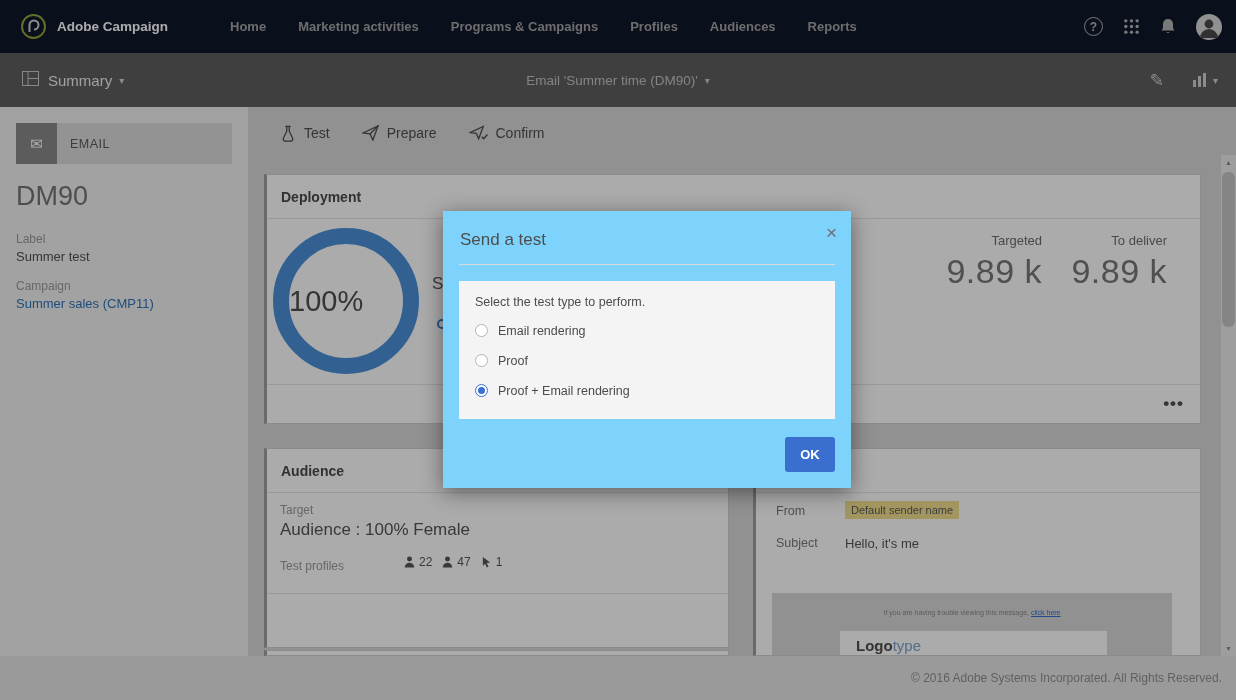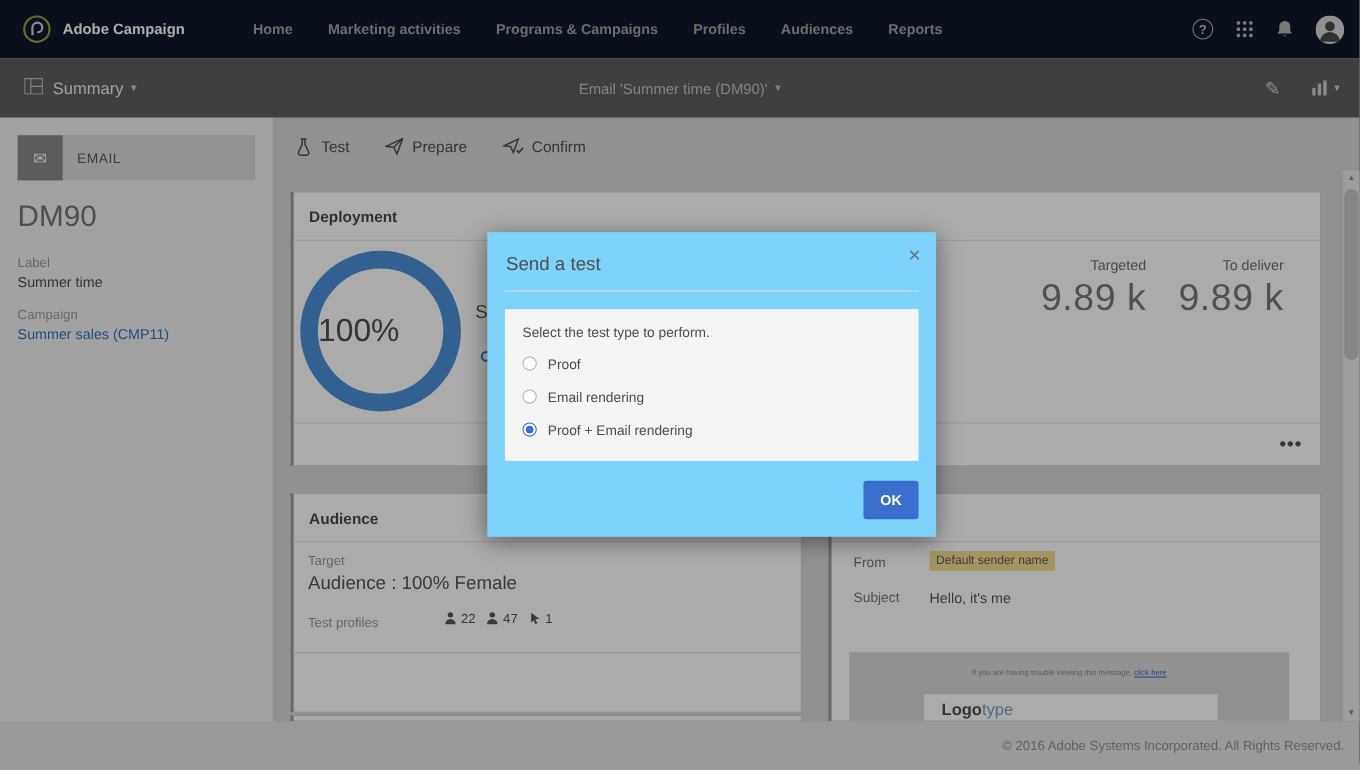--- a/index.html
+++ b/index.html
@@ -34,21 +34,21 @@
   .email-chip { position:absolute; left:16px; top:16px; width:216px; height:41px; background:#dcdcdc; display:flex; align-items:center; cursor:pointer; }
   .email-chip .icon-box { width:41px; height:41px; background:#8a8a8a; color:#ffffff; font-size:15px; display:flex; align-items:center; justify-content:center; flex:0 0 auto; }
   .email-chip .chip-label { margin-left:13px; font-size:12.5px; letter-spacing:.5px; color:#5a5a5a; }
   .sb-name { position:absolute; left:16px; top:74px; font-size:27px; color:#757575; }
   .sb-caption { position:absolute; left:16px; font-size:12px; color:#9a9a9a; }
   .sb-value { position:absolute; left:16px; font-size:13px; color:#4f4f4f; }
   .sb-link { position:absolute; left:16px; font-size:13px; color:#2e73b8; cursor:pointer; }
 
   
   .main-bg { position:absolute; left:248px; top:107px; right:0; height:549px; background:#d8d8d8; }
-  .toolbar { position:absolute; left:248px; top:107px; height:52px; display:flex; align-items:center; padding-left:20px; }
+  .toolbar { position:absolute; left:248px; top:107px; height:52px; display:flex; align-items:center; padding-left:32px; }
   .tb-btn { display:flex; align-items:center; margin-right:32px; color:#4f4f4f; font-size:14px; cursor:pointer; }
   .tb-btn svg { margin-right:8px; }
 
   .panel { position:absolute; background:#ffffff; border:1px solid #cfcfcf; border-left:3px solid #9f9f9f; }
   .panel-header { height:44px; display:flex; align-items:center; padding:0 14px; border-bottom:1px solid #e4e4e4; font-size:14px; font-weight:bold; color:#4a4a4a; }
 
   
   .panel-deployment { left:264px; top:174px; width:937px; height:250px; }
   .donut { position:absolute; left:6px; top:53px; width:146px; height:146px; border:16px solid #4a90d9; border-radius:50%; display:flex; align-items:center; }
   .donut-label { font-size:29px; color:#4f4f4f; }
@@ -196,21 +196,21 @@
     </div>
   </div>
 
   <div class="sidebar">
     <div class="email-chip">
       <span class="icon-box">✉</span>
       <span class="chip-label">EMAIL</span>
     </div>
     <div class="sb-name">DM90</div>
     <div class="sb-caption" style="top:125px;">Label</div>
-    <div class="sb-value" style="top:142px;">Summer time</div>
+    <div class="sb-value" style="top:142px;">Summer test</div>
     <div class="sb-caption" style="top:172px;">Campaign</div>
     <div class="sb-link" style="top:189px;">Summer sales (CMP11)</div>
   </div>
 
   <div class="main-bg"></div>
 
   <div class="toolbar">
     <span class="tb-btn">
       <svg width="16" height="17" viewBox="0 0 18 19">
         <path d="M7.6 1.5v5.4L3.9 14.6A2.3 2.3 0 0 0 6 18h6a2.3 2.3 0 0 0 2.1-3.4L10.4 6.9V1.5" fill="none" stroke="#4f4f4f" stroke-width="1.5"></path>
@@ -313,25 +313,25 @@
   <div class="dim"></div>
 
   <div class="modal">
     <div class="modal-title">Send a test</div>
     <span class="modal-close">×</span>
     <div class="modal-divider"></div>
     <div class="modal-box">
       <div class="modal-prompt">Select the test type to perform.</div>
       <div class="option">
         <span class="radio"></span>
-        <span class="option-label">Proof</span>
+        <span class="option-label">Email rendering</span>
       </div>
       <div class="option">
         <span class="radio"></span>
-        <span class="option-label">Email rendering</span>
+        <span class="option-label">Proof</span>
       </div>
       <div class="option">
         <span class="radio selected"></span>
         <span class="option-label">Proof + Email rendering</span>
       </div>
     </div>
     <button class="ok-btn">OK</button>
   </div>
 
 </div>

